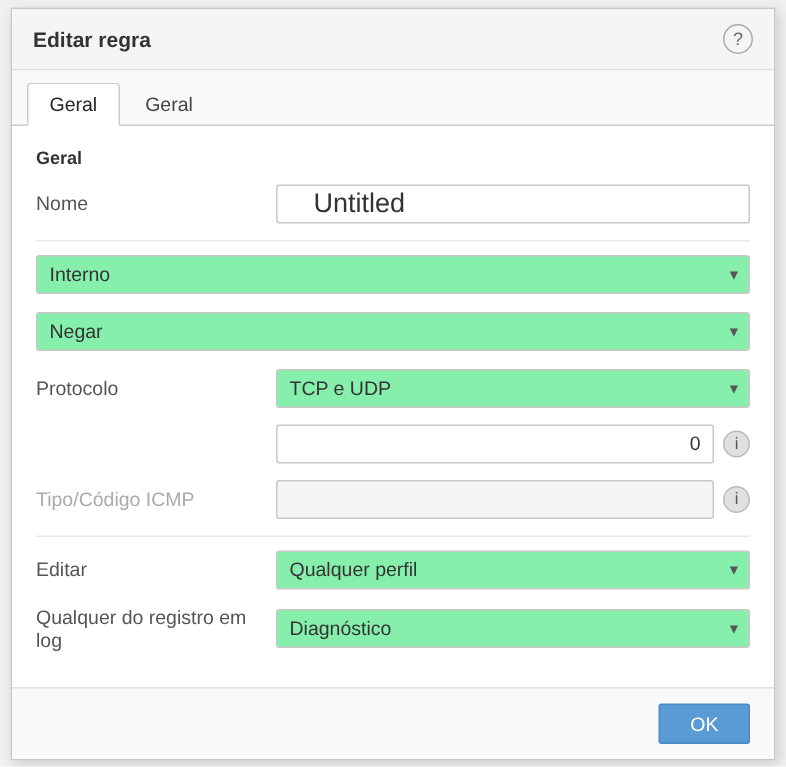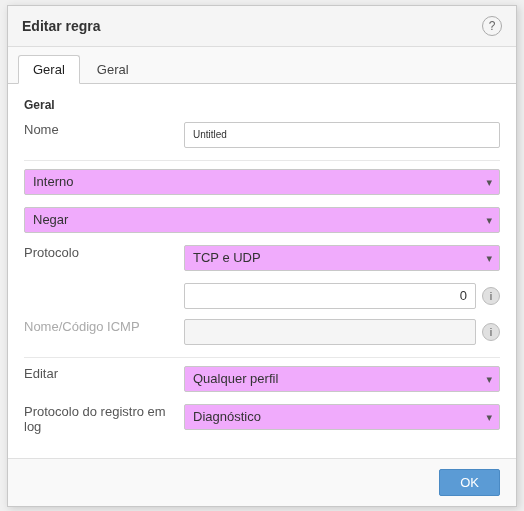--- a/index.html
+++ b/index.html
@@ -77,42 +77,42 @@
       overflow-y: auto;
     }
     .section-label {
       font-size: 12px;
       color: #333;
       font-weight: 600;
       margin-bottom: 10px;
     }
     .form-row {
       display: flex;
-      align-items: flex-start;
+      align-items: center;
       margin-bottom: 10px;
       min-height: 28px;
     }
     .form-label {
       width: 160px;
       color: #555;
       font-size: 13px;
       flex-shrink: 0;
     }
     .form-label.disabled {
       color: #aaa;
     }
     .form-control {
       flex: 1;
     }
     .text-input {
       width: 100%;
-      padding: 4px 8px;
+      padding: 4px 24px;
       border: 1px solid #c8c8c8;
       border-radius: 2px;
-      font-size: 10px;
+      font-size: 18px;
       color: #333;
       outline: none;
       height: 26px;
     }
     .toggle-container {
       display: flex;
       align-items: center;
       gap: 4px;
     }
     .toggle-on {
@@ -152,21 +152,21 @@
     }
     .select-control {
       width: 100%;
       padding: 4px 30px 4px 8px;
       border: 1px solid #c8c8c8;
       border-radius: 2px;
       font-size: 13px;
       color: #333;
       appearance: none;
       -webkit-appearance: none;
-      background: #f0abfc;
+      background: #86efac;
       height: 26px;
       cursor: pointer;
       outline: none;
     }
     .select-arrow {
       position: absolute;
       right: 8px;
       top: 50%;
       transform: translateY(-50%);
       pointer-events: none;
@@ -293,21 +293,21 @@
     </div>
 
     <div class="form-row-no-label">
       <div class="input-with-info" style="width:100%;">
         <input type="text" class="num-input" value="0" style="">
         <div class="info-icon">i</div>
       </div>
     </div>
 
     <div class="form-row">
-      <span class="form-label disabled">Nome/Código ICMP</span>
+      <span class="form-label disabled">Tipo/Código ICMP</span>
       <div class="input-with-info" style="flex:1;">
         <input type="text" class="text-input disabled-input" disabled="" style="flex: 1 1 0%;">
         <div class="info-icon">i</div>
       </div>
     </div>
 
     <hr class="divider">
 
     <div class="form-row">
       <span class="form-label">Editar</span>
@@ -316,21 +316,21 @@
           <option>Qualquer perfil</option>
           <option>Domínio</option>
           <option>Privado</option>
           <option>Público</option>
         </select>
         <span class="select-arrow">▾</span>
       </div>
     </div>
 
     <div class="form-row">
-      <span class="form-label">Protocolo do registro em log</span>
+      <span class="form-label">Qualquer do registro em log</span>
       <div class="form-control select-wrapper">
         <select class="select-control">
           <option>Diagnóstico</option>
           <option>Informação</option>
           <option>Aviso</option>
           <option>Erro</option>
         </select>
         <span class="select-arrow">▾</span>
       </div>
     </div>

